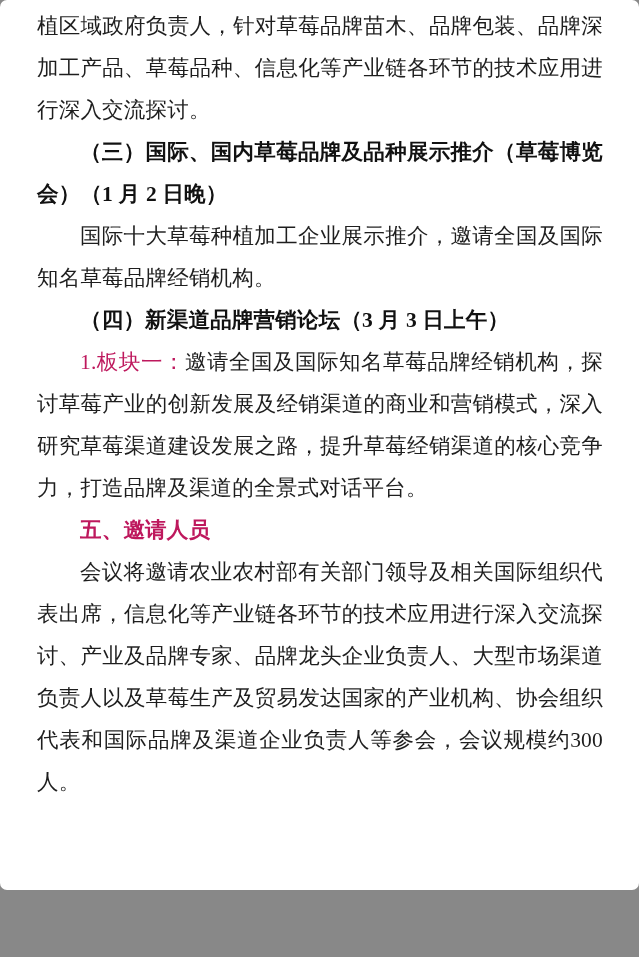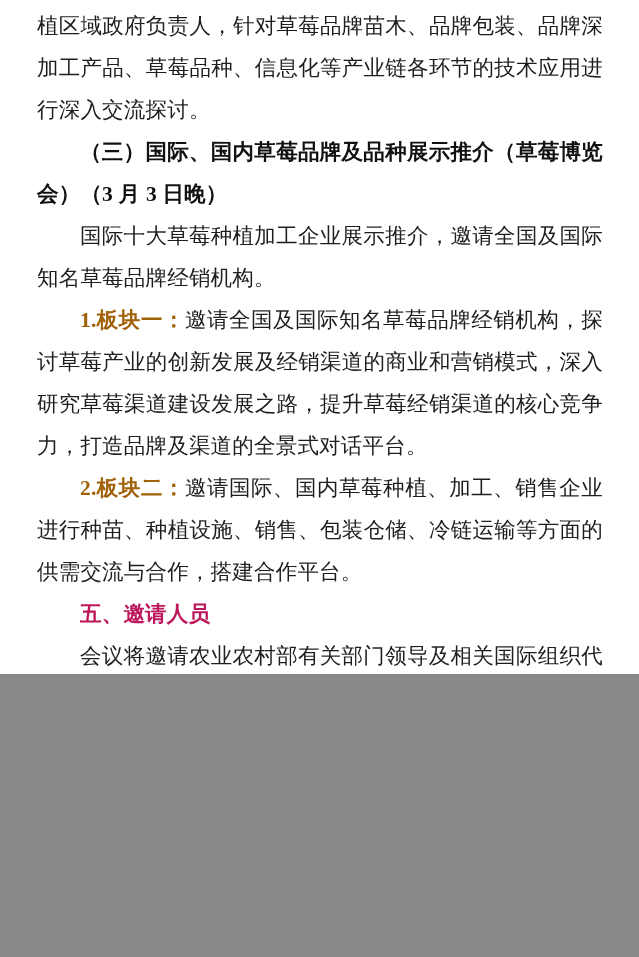--- a/index.html
+++ b/index.html
@@ -1,25 +1,26 @@
 <!DOCTYPE html>
 <html><head>
 <meta charset="utf-8">
 <style>
   * { margin: 0; padding: 0; box-sizing: border-box; }
   html, body { background: #888; }
   .page {
     position: relative;
     width: 639px;
-    height: 674px;
+    height: 890px;
     margin: 0 auto;
     background: #ffffff;
     font-family: "Liberation Serif", "DejaVu Serif", serif;
     color: #1e1e1e;
     overflow: hidden;
+    border-radius: 7px;
   }
   .content {
     position: absolute;
     top: 5px;
     left: 37px;
     width: 566px;
   }
   .para {
     font-size: 21.5px;
     line-height: 42px;
@@ -31,49 +32,49 @@
   .no-indent { text-indent: 0; }
   .heading-kai {
     font-weight: bold;
     color: #111111;
   }
   .heading-hei {
     font-family: "Liberation Sans", "DejaVu Sans", sans-serif;
     font-weight: 600;
     color: #be185d;
   }
-  .lead-bold { font-weight: bold; color: #a16207; }
+  .lead-bold { font-weight: normal; color: #be185d; }
   .page-number {
     position: absolute;
     top: 922px;
     left: 0;
     width: 100%;
     text-align: center;
     font-size: 19px;
     line-height: 26px;
     letter-spacing: 1px;
     color: #1e1e1e;
   }
 </style>
 </head>
 <body>
 
 <div class="page">
   <div class="content">
 
     <p class="para no-indent">植区域政府负责人，针对草莓品牌苗木、品牌包装、品牌深加工产品、草莓品种、信息化等产业链各环节的技术应用进行深入交流探讨。</p>
 
-    <p class="para indent heading-kai">（三）国际、国内草莓品牌及品种展示推介（草莓博览会）（3 月 3 日晚）</p>
+    <p class="para indent heading-kai">（三）国际、国内草莓品牌及品种展示推介（草莓博览会）（1 月 2 日晚）</p>
 
     <p class="para indent">国际十大草莓种植加工企业展示推介，邀请全国及国际知名草莓品牌经销机构。</p>
 
+    <p class="para indent heading-kai">（四）新渠道品牌营销论坛（3 月 3 日上午）</p>
 
     <p class="para indent"><span class="lead-bold">1.板块一：</span><span>邀请全国及国际知名草莓品牌经销机构，探讨草莓产业的创新发展及经销渠道的商业和营销模式，深入研究草莓渠道建设发展之路，提升草莓经销渠道的核心竞争力，打造品牌及渠道的全景式对话平台。</span></p>
 
-    <p class="para indent"><span class="lead-bold">2.板块二：</span><span>邀请国际、国内草莓种植、加工、销售企业进行种苗、种植设施、销售、包装仓储、冷链运输等方面的供需交流与合作，搭建合作平台。</span></p>
 
     <p class="para indent heading-hei">五、邀请人员</p>
 
     <p class="para indent">会议将邀请农业农村部有关部门领导及相关国际组织代表出席，信息化等产业链各环节的技术应用进行深入交流探讨、产业及品牌专家、品牌龙头企业负责人、大型市场渠道负责人以及草莓生产及贸易发达国家的产业机构、协会组织代表和国际品牌及渠道企业负责人等参会，会议规模约300人。</p>
 
   </div>
 
   <div class="page-number">—3—</div>
 </div>
 

